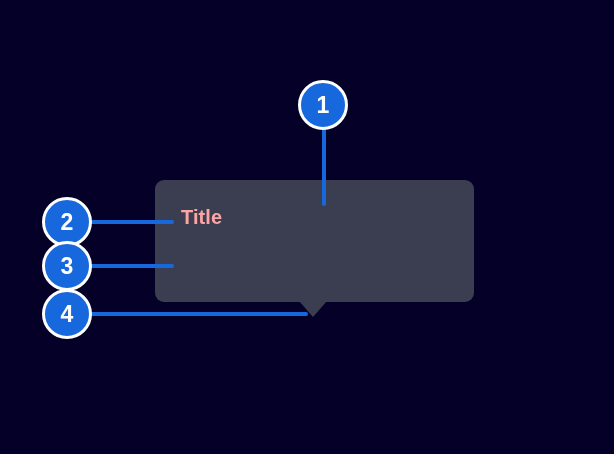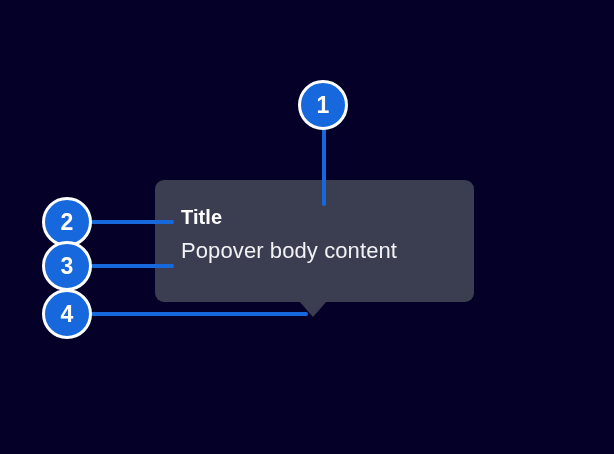--- a/index.html
+++ b/index.html
@@ -36,21 +36,21 @@
     position: absolute;
     left: 299px;
     top: 301px;
     width: 0;
     height: 0;
     border-left: 14px solid transparent;
     border-right: 14px solid transparent;
     border-top: 16px solid #3b3e51;
   }
   .popover-title {
-    color: #ffffff;
+    color: #fca5a5;
     font-size: 20px;
     font-weight: bold;
     line-height: 26px;
     margin: 8px 0 0 0;
     letter-spacing: 0.1px;
   }
   .popover-body {
     color: #f2f2f5;
     font-size: 22px;
     font-weight: normal;
@@ -101,21 +101,20 @@
   .m4 { left: 42px; top: 289px; }
   .l4 { left: 90px; top: 312px; width: 218px; }
 </style>
 </head>
 <body>
 
 <div id="stage">
 
   <div class="popover">
     <div class="popover-title">Title</div>
-    <div class="popover-body">Popover body content</div>
   </div>
   <div class="popover-arrow"></div>
 
   <div class="leader leader-v l1"></div>
   <div class="leader leader-h l2"></div>
   <div class="leader leader-h l3"></div>
   <div class="leader leader-h l4"></div>
 
   <div class="marker m1">1</div>
   <div class="marker m2">2</div>

